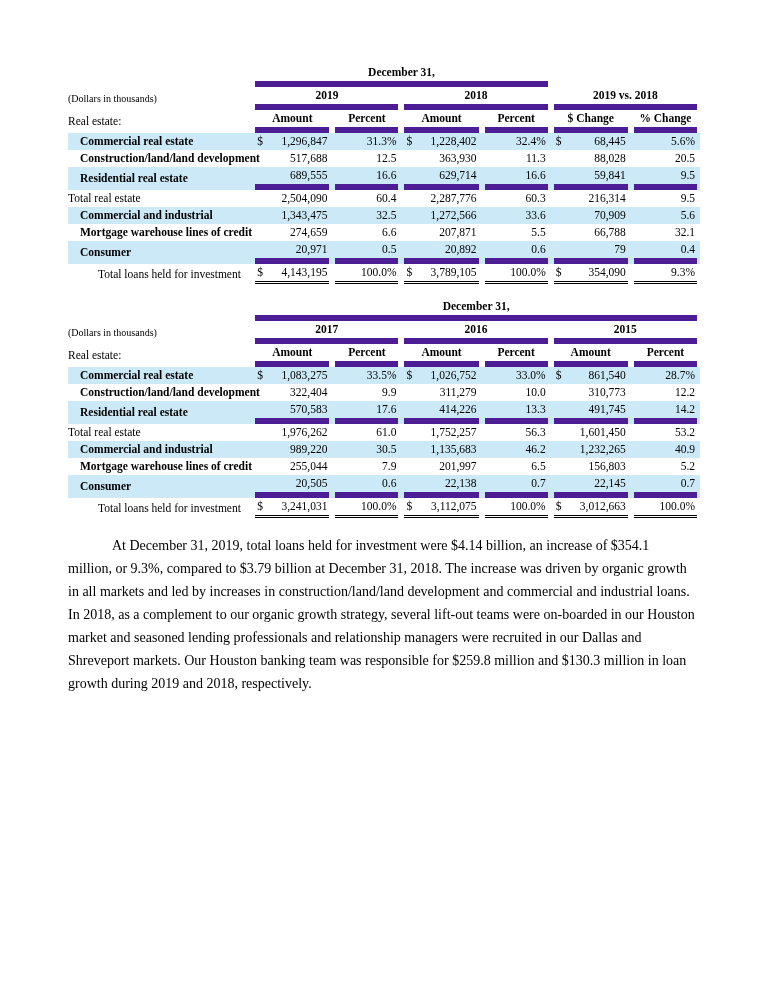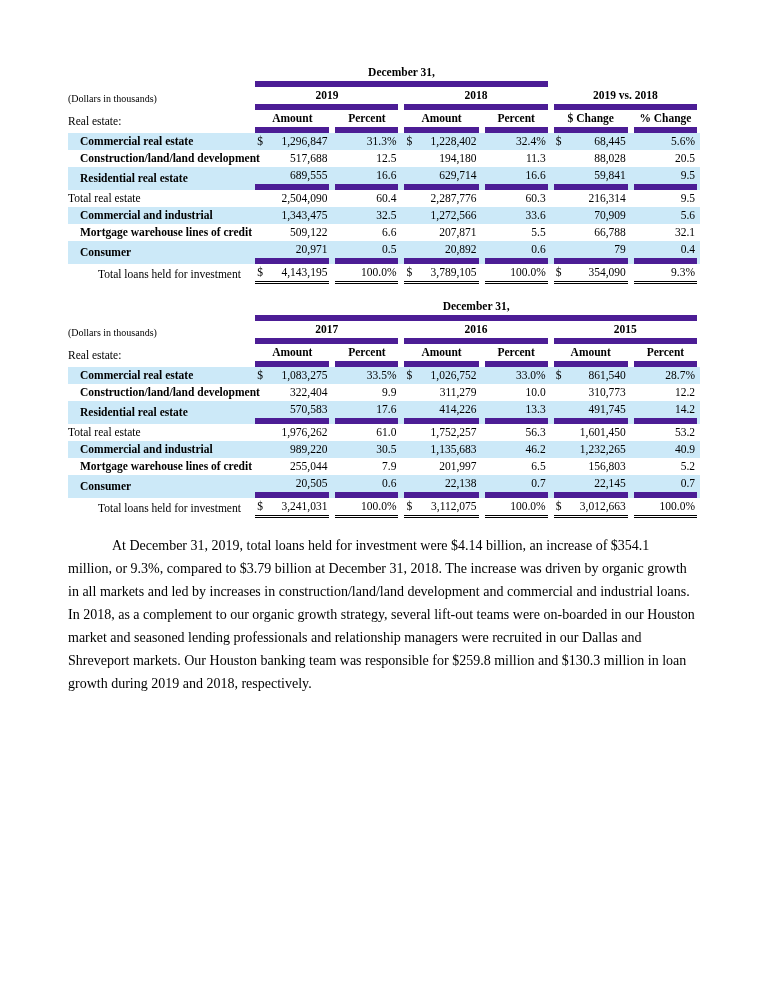--- a/index.html
+++ b/index.html
@@ -129,21 +129,21 @@
           </tr>
           <tr>
             <td class="lbl ind1">Construction/land/land development</td>
             <td class="num">
               <div class="cw"><span class="val">517,688</span></div>
             </td>
             <td class="num">
               <div class="cw"><span class="val">12.5</span></div>
             </td>
             <td class="num">
-              <div class="cw"><span class="val">194,180</span></div>
+              <div class="cw"><span class="val">363,930</span></div>
             </td>
             <td class="num">
               <div class="cw"><span class="val">11.3</span></div>
             </td>
             <td class="num">
               <div class="cw"><span class="val">88,028</span></div>
             </td>
             <td class="num">
               <div class="cw"><span class="val">20.5</span></div>
             </td>
@@ -207,21 +207,21 @@
             <td class="num">
               <div class="cw"><span class="val">70,909</span></div>
             </td>
             <td class="num">
               <div class="cw"><span class="val">5.6</span></div>
             </td>
           </tr>
           <tr>
             <td class="lbl ind1">Mortgage warehouse lines of credit</td>
             <td class="num">
-              <div class="cw"><span class="val">509,122</span></div>
+              <div class="cw"><span class="val">274,659</span></div>
             </td>
             <td class="num">
               <div class="cw"><span class="val">6.6</span></div>
             </td>
             <td class="num">
               <div class="cw"><span class="val">207,871</span></div>
             </td>
             <td class="num">
               <div class="cw"><span class="val">5.5</span></div>
             </td>

